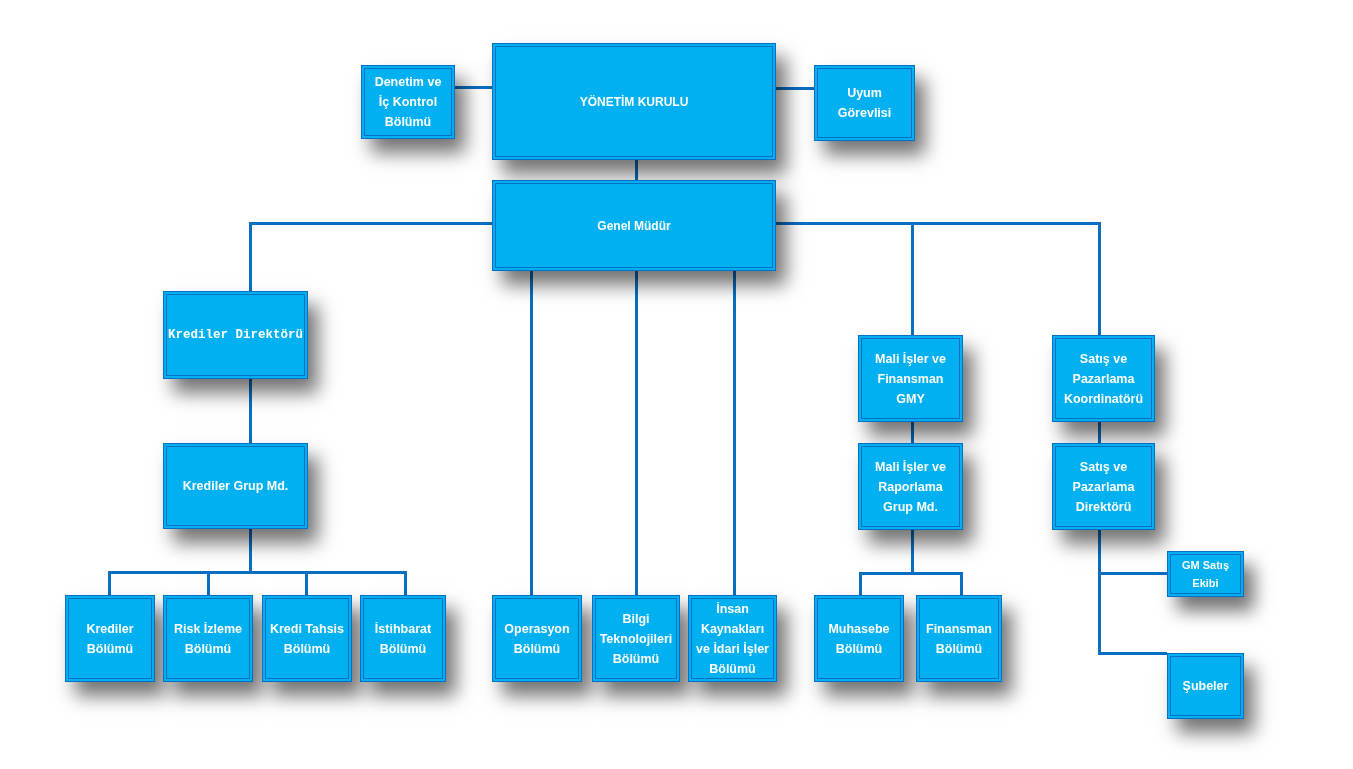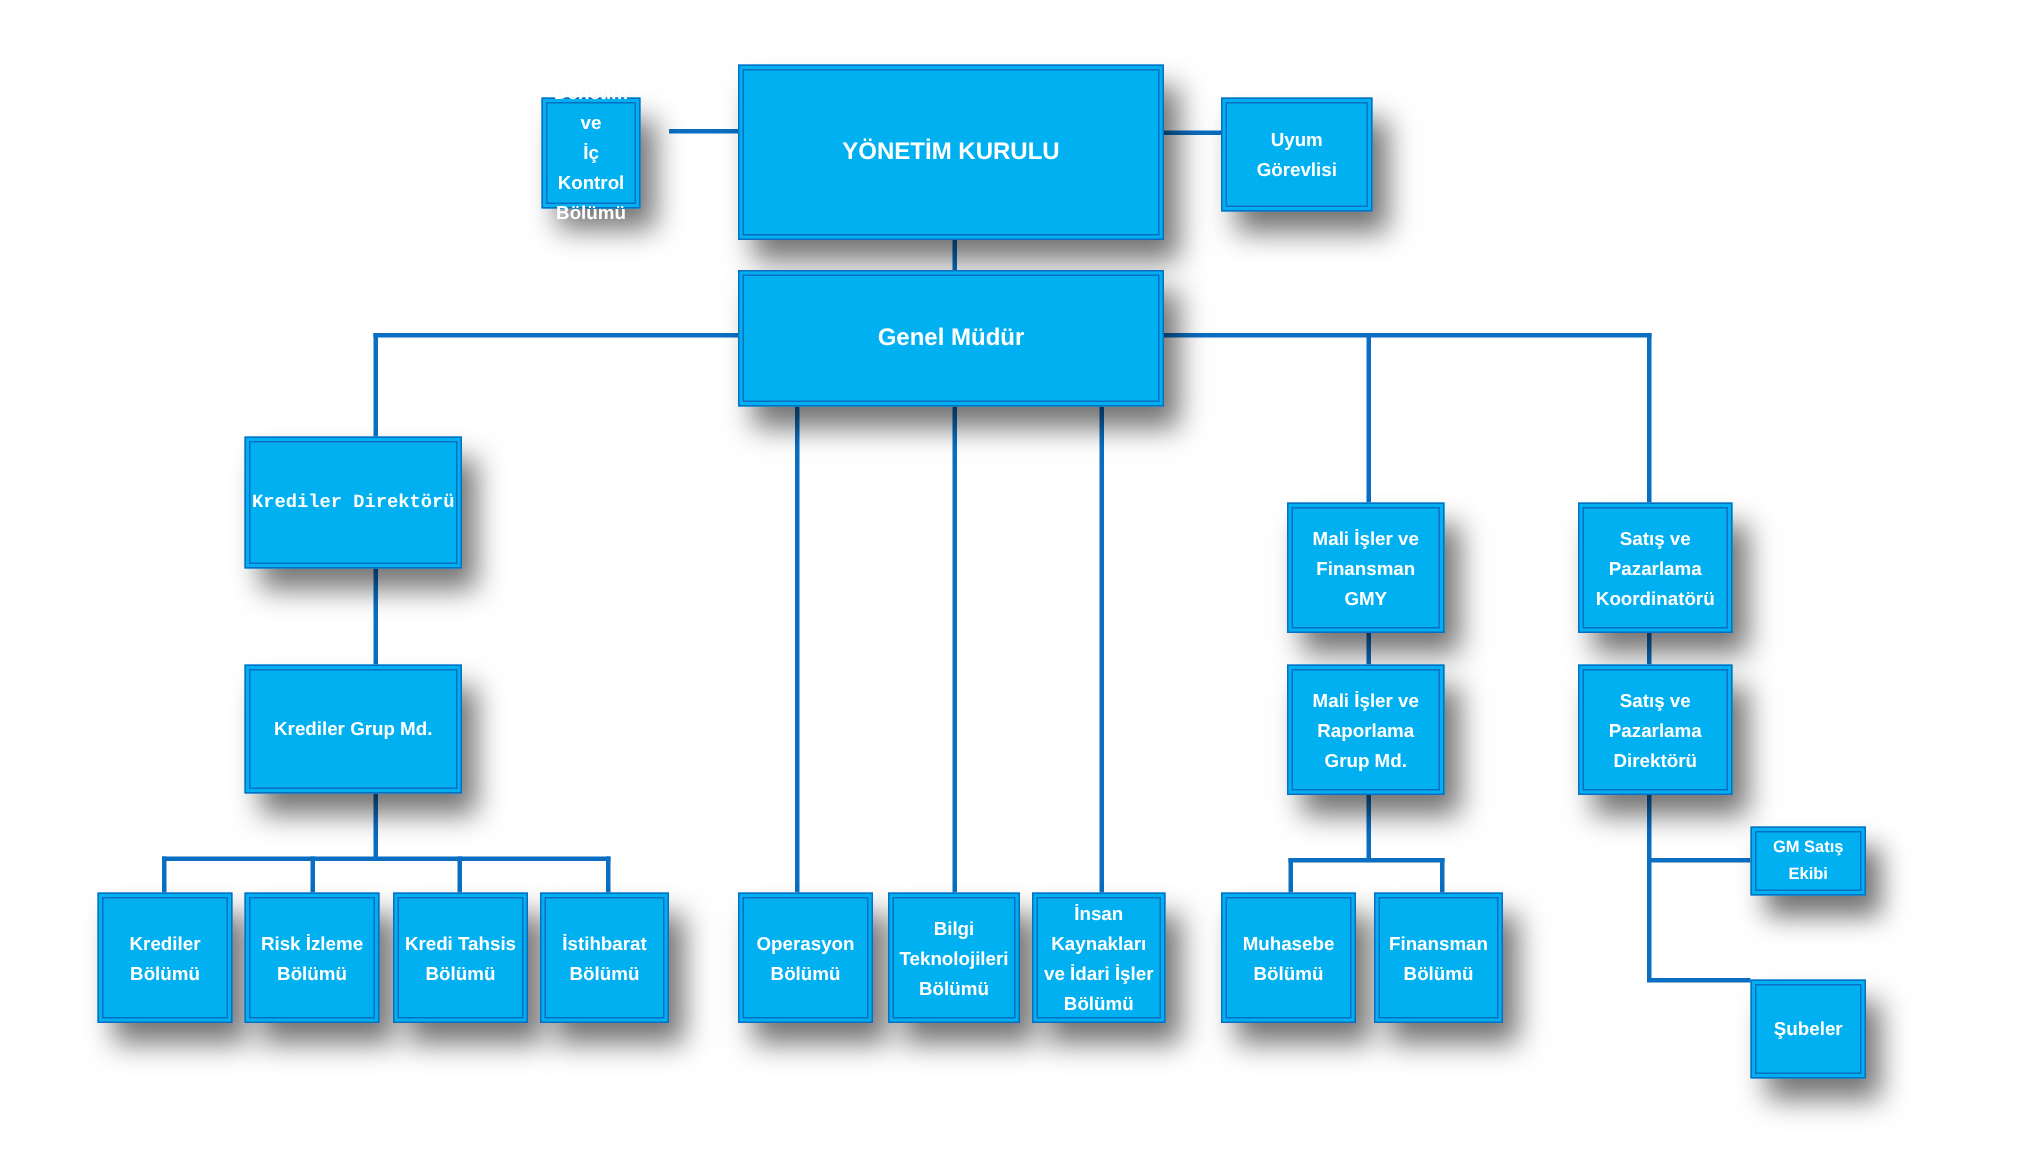--- a/index.html
+++ b/index.html
@@ -10,21 +10,21 @@
   .node {
     position:absolute; box-sizing:border-box;
     background:#00b0f0;
     border:1px solid #0a6fc2;
     outline:1px solid #0a6fc2; outline-offset:-4px;
     box-shadow: 10px 14px 18px rgba(0,0,0,0.55);
     display:flex; align-items:center; justify-content:center; text-align:center;
     color:#ffffff; font-weight:bold; font-size:12.5px; line-height:20px;
     padding:0 3px; white-space:pre-line; cursor:pointer;
   }
-  .node.big { font-size:16px; }
+  .node.big { font-size:12px; }
   .node.sm  { font-size:11px; line-height:18px; }
 </style>
 </head>
 <body>
 
 <div id="chart">
 
   <div class="line" style="left:446px;top:86px;width:46px;height:3px;"></div>
   <div class="line" style="left:776px;top:87px;width:38px;height:3px;"></div>
   <div class="line" style="left:635px;top:160px;width:3px;height:20px;"></div>
@@ -47,21 +47,21 @@
   <div class="line" style="left:911px;top:530px;width:3px;height:43px;"></div>
   <div class="line" style="left:859px;top:572px;width:104px;height:3px;"></div>
   <div class="line" style="left:859px;top:572px;width:3px;height:23px;"></div>
   <div class="line" style="left:960px;top:572px;width:3px;height:23px;"></div>
   <div class="line" style="left:1098px;top:422px;width:3px;height:21px;"></div>
   <div class="line" style="left:1098px;top:530px;width:3px;height:124px;"></div>
   <div class="line" style="left:1098px;top:572px;width:69px;height:3px;"></div>
   <div class="line" style="left:1098px;top:652px;width:69px;height:3px;"></div>
 
   <div class="node big" style="left:492px;top:43px;width:284px;height:117px;">YÖNETİM KURULU</div>
-  <div class="node" style="left:361px;top:65px;width:66px;height:74px;">Denetim ve
+  <div class="node" style="left:361px;top:65px;width:94px;height:74px;">Denetim ve
 İç Kontrol
 Bölümü</div>
   <div class="node" style="left:814px;top:65px;width:101px;height:76px;">Uyum
 Görevlisi</div>
   <div class="node big" style="left:492px;top:180px;width:284px;height:91px;">Genel Müdür</div>
 
   <div class="node" style="left:163px;top:291px;width:145px;height:88px;font-family:Liberation Mono, monospace;">Krediler Direktörü</div>
   <div class="node" style="left:163px;top:443px;width:145px;height:86px;">Krediler Grup Md.</div>
   <div class="node" style="left:65px;top:595px;width:90px;height:87px;">Krediler
 Bölümü</div>

